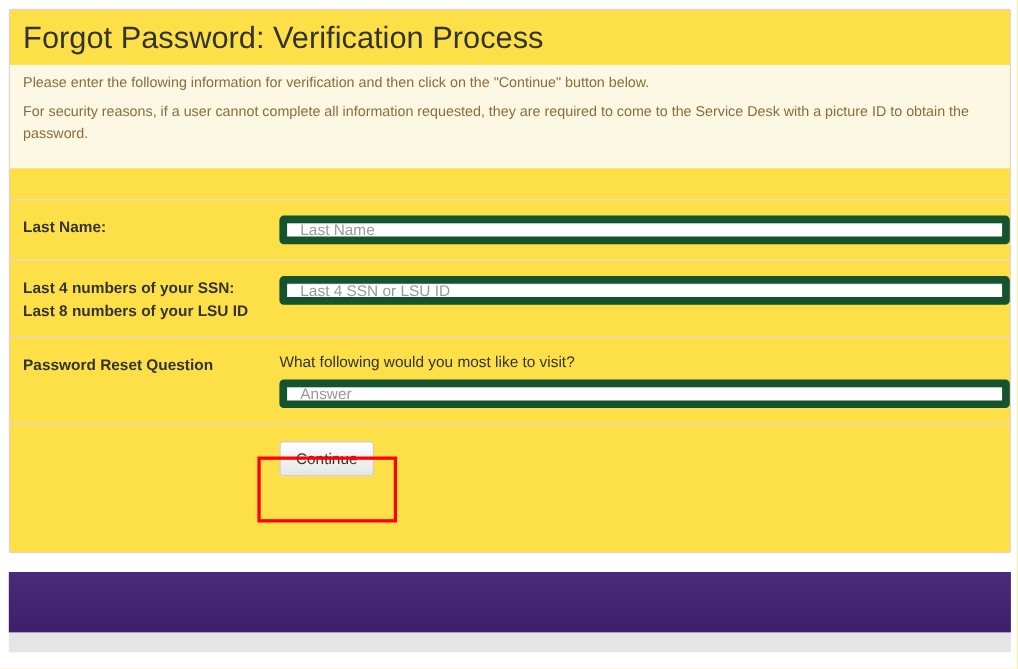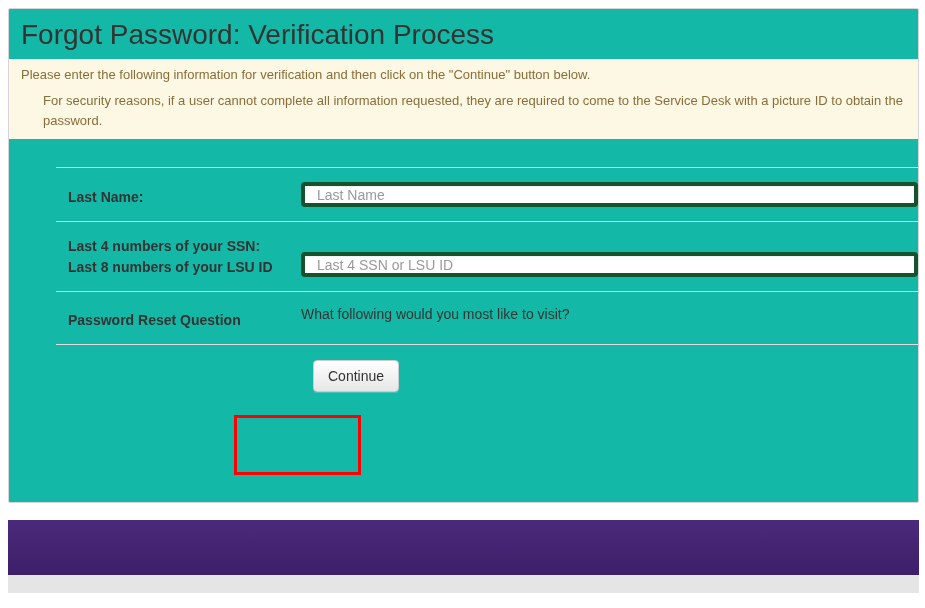--- a/index.html
+++ b/index.html
@@ -6,70 +6,69 @@
     body {
       font-family: "Helvetica Neue", Helvetica, Arial, sans-serif;
       background: #ffffff;
       width: 925px;
       height: 608px;
       overflow: hidden;
       position: relative;
     }
     .panel {
       margin: 8px 6px 0 8px;
-      background: #14b8a6;
+      background: #fde047;
       border: 1px solid #d9d3da;
       border-radius: 2px;
       min-height: 495px;
       position: relative;
     }
     .page-title {
       font-size: 28px;
       font-weight: 400;
       color: #333;
       padding: 10px 12px 8px 12px;
     }
     .alert {
       background: #fcf8e3;
       color: #8a6d3b;
       font-size: 13px;
-      padding: 6px 12px 8px 12px;
+      padding: 6px 12px 22px 12px;
       line-height: 1.55;
     }
     .alert p { margin-bottom: 6px; }
-    .alert p:last-child { margin-bottom: 0; margin-left: 22px; }
+    .alert p:last-child { margin-bottom: 0; }
     .form-body {
       padding-top: 28px;
     }
     .form-row {
       display: flex;
-      align-items: flex-end;
+      align-items: flex-start;
       border-bottom: 1px solid #e0dae1;
       padding: 14px 0 14px 0;
-      margin-left: 47px;
     }
     .form-row.first { border-top: 1px solid #e0dae1; }
-    .form-row.action { padding: 15px 0 20px 12px; border-bottom: none; text-decoration: underline; }
+    .form-row.action { padding: 15px 0 20px 0; border-bottom: none; text-decoration: underline; }
     .label-col {
       width: 245px;
       padding-left: 12px;
       padding-right: 10px;
       font-weight: 700;
       font-size: 14px;
       color: #333;
       line-height: 1.45;
     }
     .input-col {
       flex: 1;
       padding-right: 0;
     }
     .text-input {
       width: 100%;
       height: 25px;
-      border: 4px solid #14532d;
+      border: 7px solid #14532d;
       border-radius: 4px;
       padding: 6px 12px;
       font-size: 14px;
       color: #555;
       box-shadow: inset 0 1px 1px rgba(0,0,0,0.06);
       background: #fff;
     }
     .text-input::placeholder { color: #999; }
     .question-text {
       font-size: 14px;
@@ -141,20 +140,21 @@
       </div>
       <div class="input-col">
         <input type="text" class="text-input" placeholder="Last 4 SSN or LSU ID" style="">
       </div>
     </div>
 
     <div class="form-row">
       <div class="label-col">Password Reset Question</div>
       <div class="input-col">
         <div class="question-text">What following would you most like to visit?</div>
+        <input type="text" class="text-input" placeholder="Answer" style="">
       </div>
     </div>
 
     <div class="form-row action">
       <div class="label-col"></div>
       <div class="input-col">
         <button class="continue-button">Continue</button>
       </div>
     </div>
 

